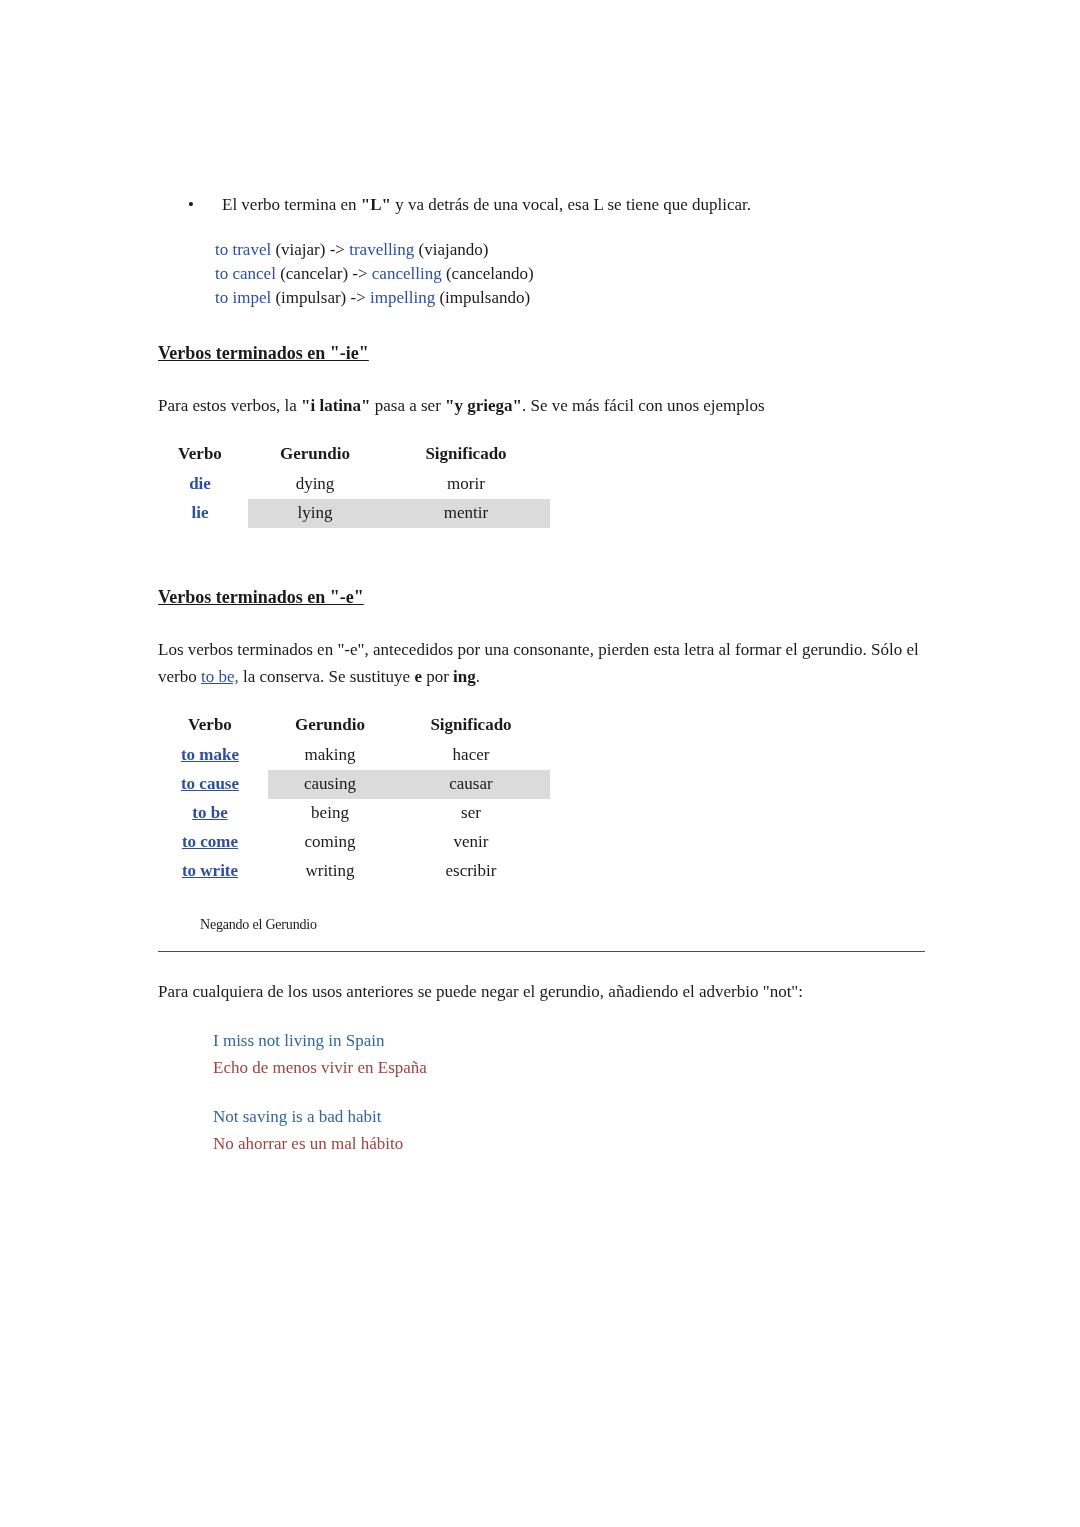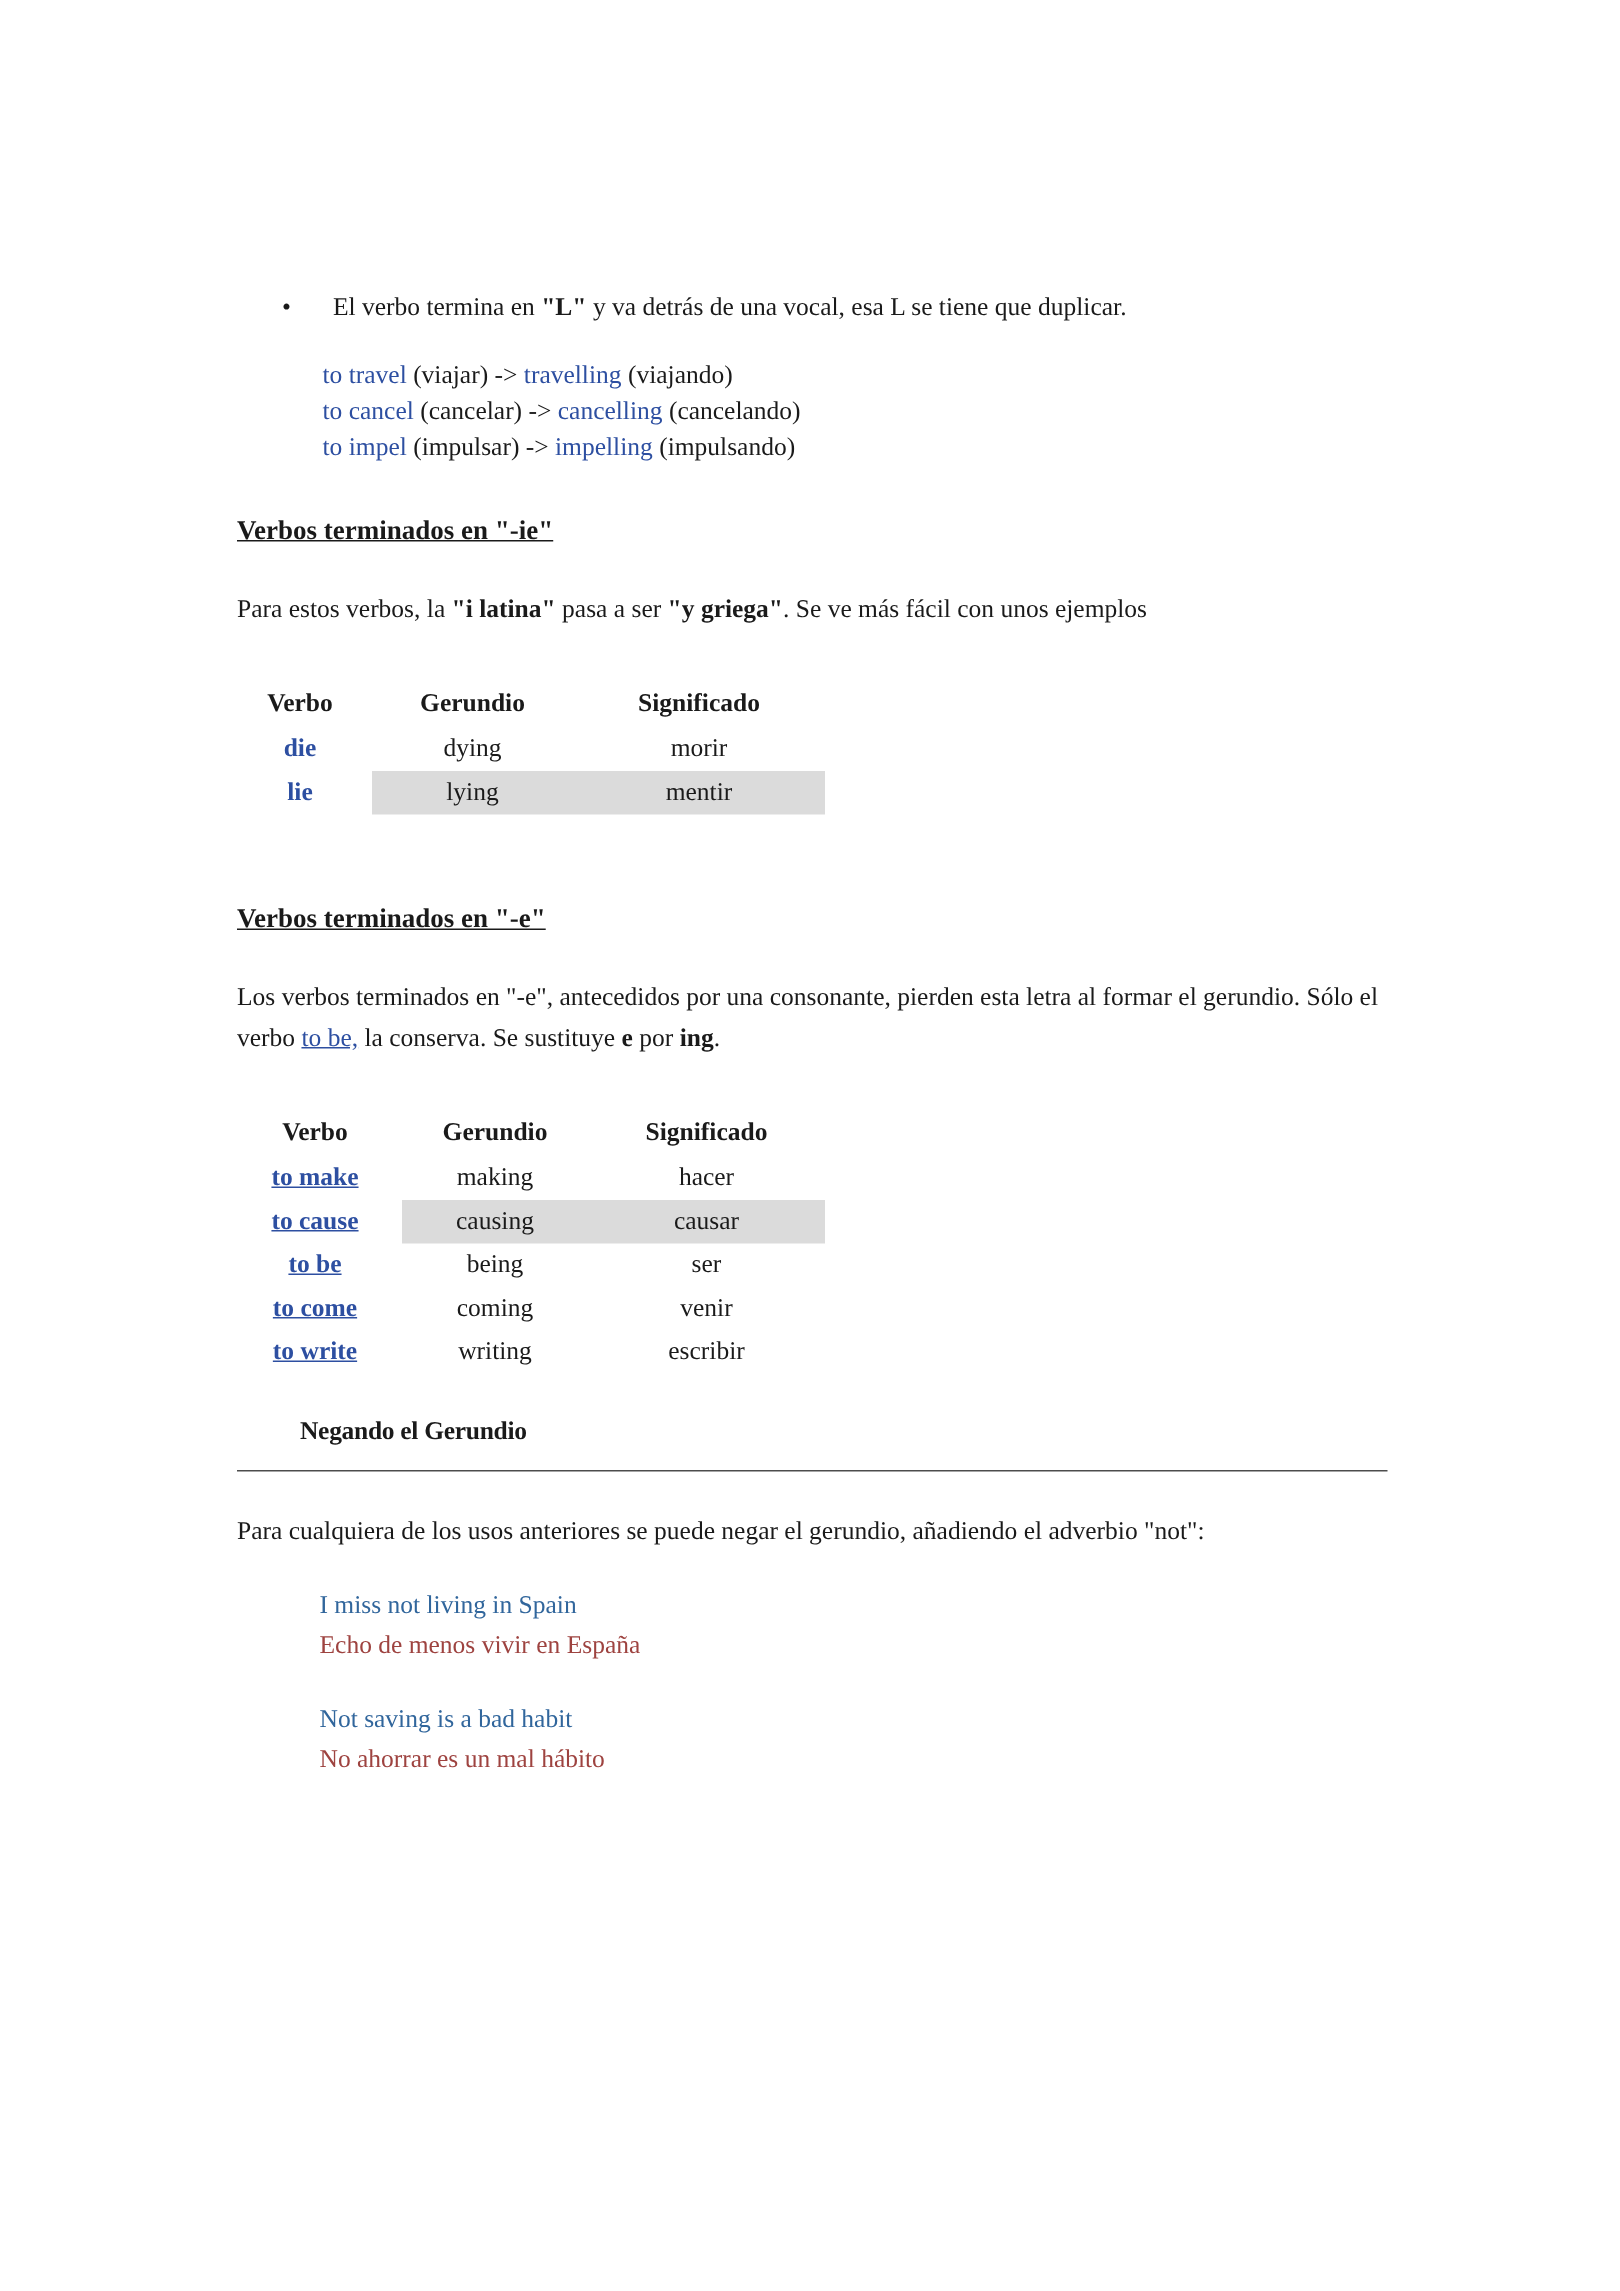--- a/index.html
+++ b/index.html
@@ -35,40 +35,40 @@
     text-decoration: underline;
     line-height: 26px;
   }
   .heading-ie { margin-top: 30px; }
   .heading-e  { margin-top: 56px; }
 
   
   .para { margin-top: 26px; line-height: 27px; max-width: 770px; }
 
   
-  table.vtable { border-collapse: collapse; margin-top: 36px; }
+  table.vtable { border-collapse: collapse; margin-top: 21px; }
   table.vtable th, table.vtable td {
     text-align: center; vertical-align: top;
     padding: 3px 6px 4px 0;
     line-height: 22px;
     font-size: 17px;
   }
   table.vtable th { font-weight: bold; text-align: center; padding-bottom: 5px; }
   .t-ie .c1 { width: 90px; }  .t-ie .c2 { width: 140px; } .t-ie .c3 { width: 162px; }
   .t-e  .c1 { width: 110px; } .t-e  .c2 { width: 130px; } .t-e  .c3 { width: 152px; }
   td.shade { background: var(--shade-gray, #dbdbdb); }
 
   
   .negation-block {
     margin-top: 26px;
     padding: 0 0 14px 42px;
     border-bottom: 1px solid #4d4d4d;
     line-height: 24px;
   }
-  .negation-heading { font-weight: bold; font-size: 17px; letter-spacing: -0.2px; text-align: center; }
+  .negation-heading { font-weight: normal; font-size: 14px; letter-spacing: -0.2px; text-align: center; }
 
   
   .sent-block { margin: 22px 0 0 55px; line-height: 27px; }
   .sent-en { color: var(--sentence-blue, #31669c); }
   .sent-es { color: var(--translation-red, #9e4340); }
 
   b { font-weight: bold; }
 </style>
 </head>
 <body>

